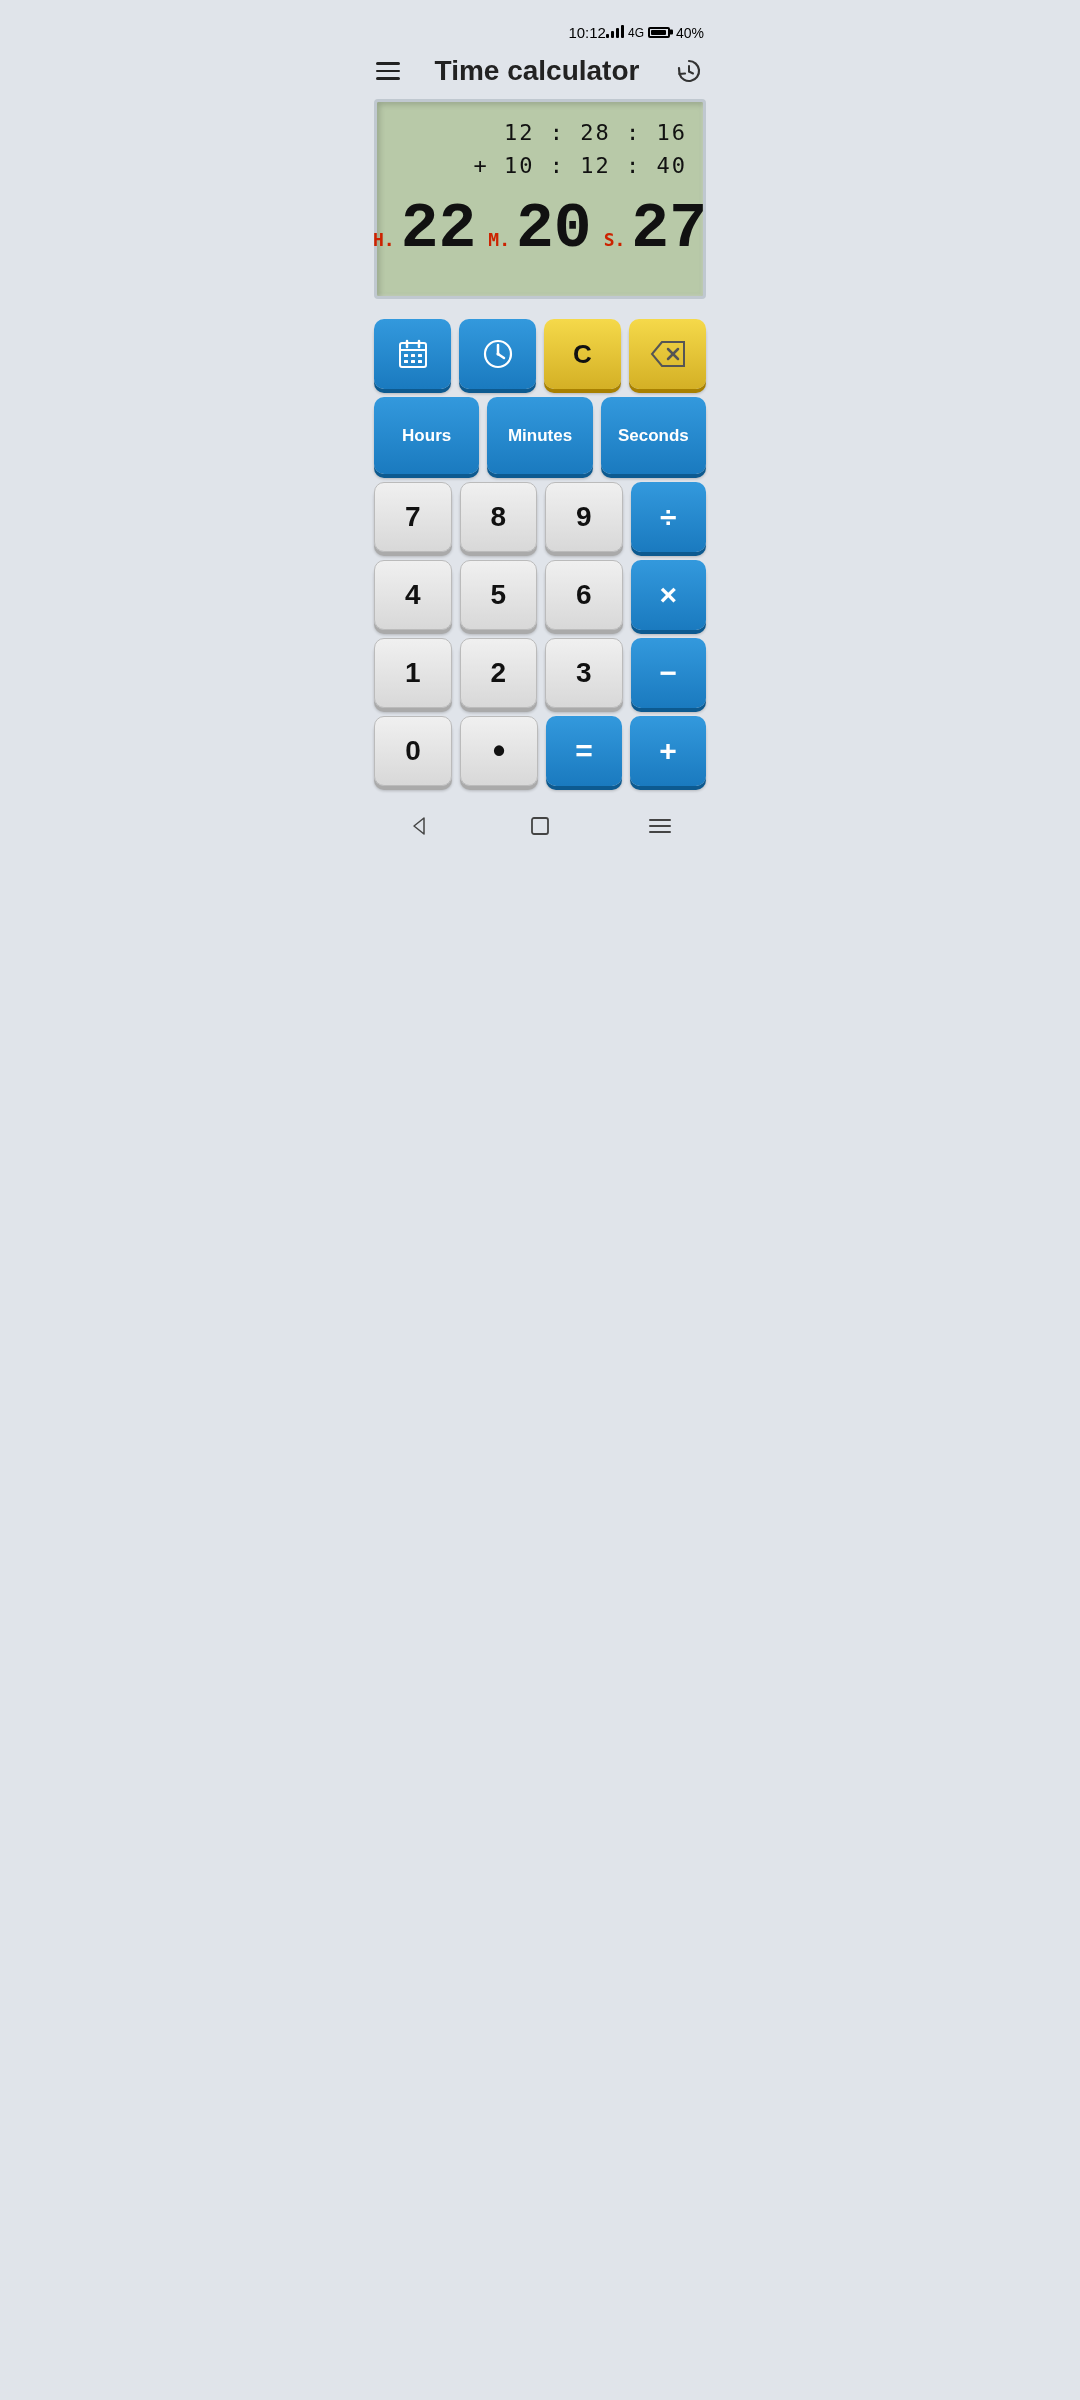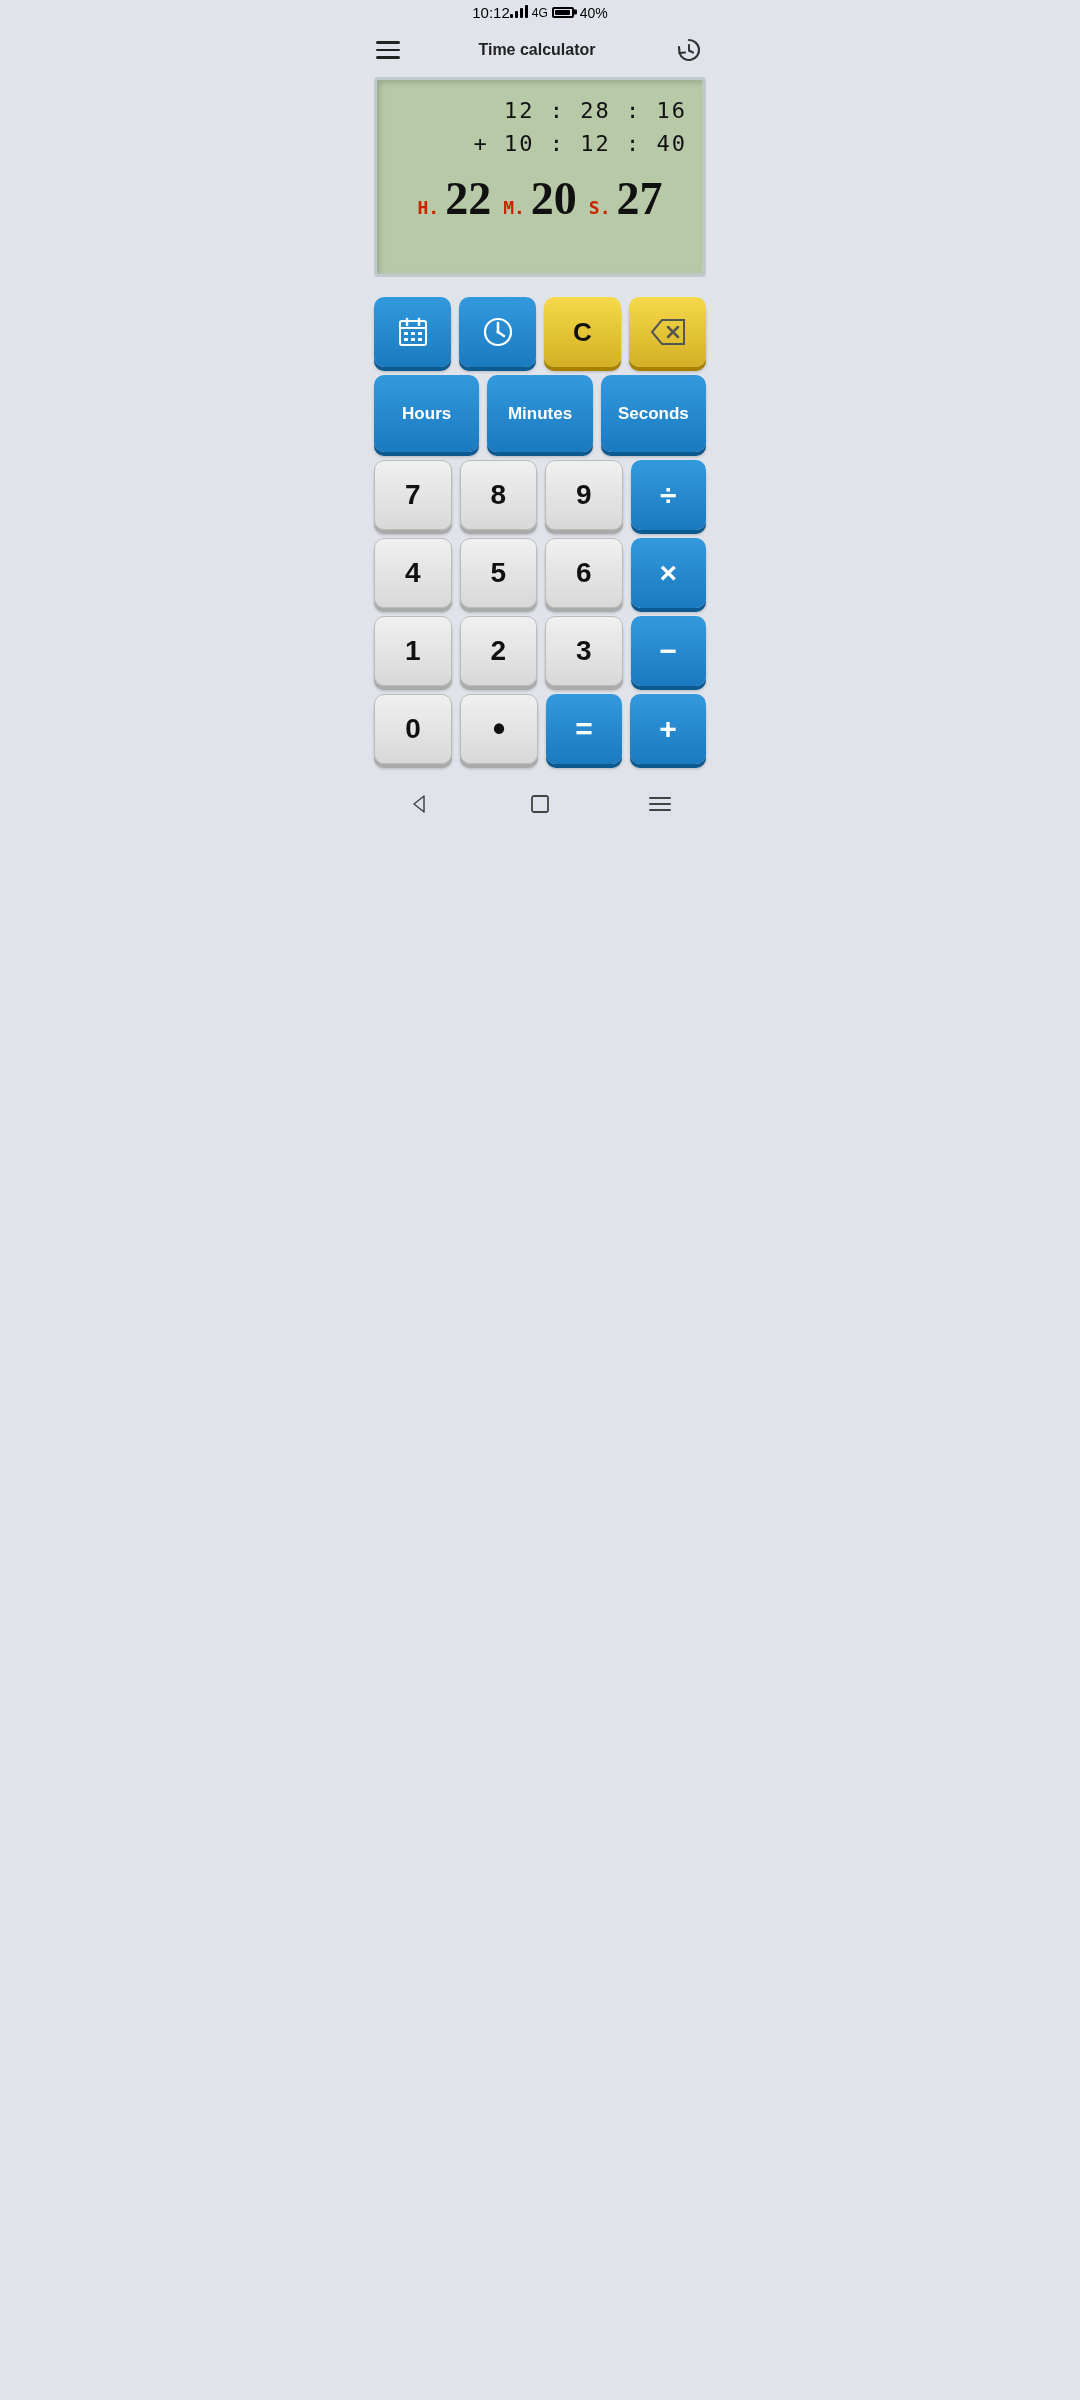--- a/index.html
+++ b/index.html
@@ -11,23 +11,23 @@
       width: 360px;
       min-height: 800px;
       margin: 0 auto;
       display: flex;
       flex-direction: column;
     }
 
     
     .status-bar {
       display: flex;
-      justify-content: center;
-      align-items: center;
-      padding: 4px 16px 4px;
+      justify-content: flex-end;
+      align-items: center;
+      padding: 24px 16px 4px;
       font-size: 15px;
       font-weight: 500;
     }
     .status-right {
       display: flex;
       align-items: center;
       gap: 4px;
       font-size: 14px;
     }
     .battery-icon {
@@ -74,21 +74,21 @@
       cursor: pointer;
     }
     .menu-icon span {
       display: block;
       width: 24px;
       height: 2.5px;
       background: #222;
       border-radius: 2px;
     }
     .app-title {
-      font-size: 16px;
+      font-size: 28px;
       font-weight: 600;
       color: #222;
     }
     .history-icon {
       width: 30px;
       height: 30px;
       cursor: pointer;
     }
 
     
@@ -124,24 +124,24 @@
       align-items: baseline;
       gap: 6px;
     }
     .result-label {
       font-size: 18px;
       font-weight: bold;
       color: #cc2200;
       font-family: monospace;
     }
     .result-value {
-      font-size: 46px;
+      font-size: 63px;
       font-weight: 700;
       color: #111;
-      font-family: Liberation Serif, serif;
+      font-family: Liberation Mono, monospace;
       line-height: 1;
     }
 
     
     .keypad {
       padding: 8px 14px 8px;
       display: flex;
       flex-direction: column;
       gap: 8px;
     }

